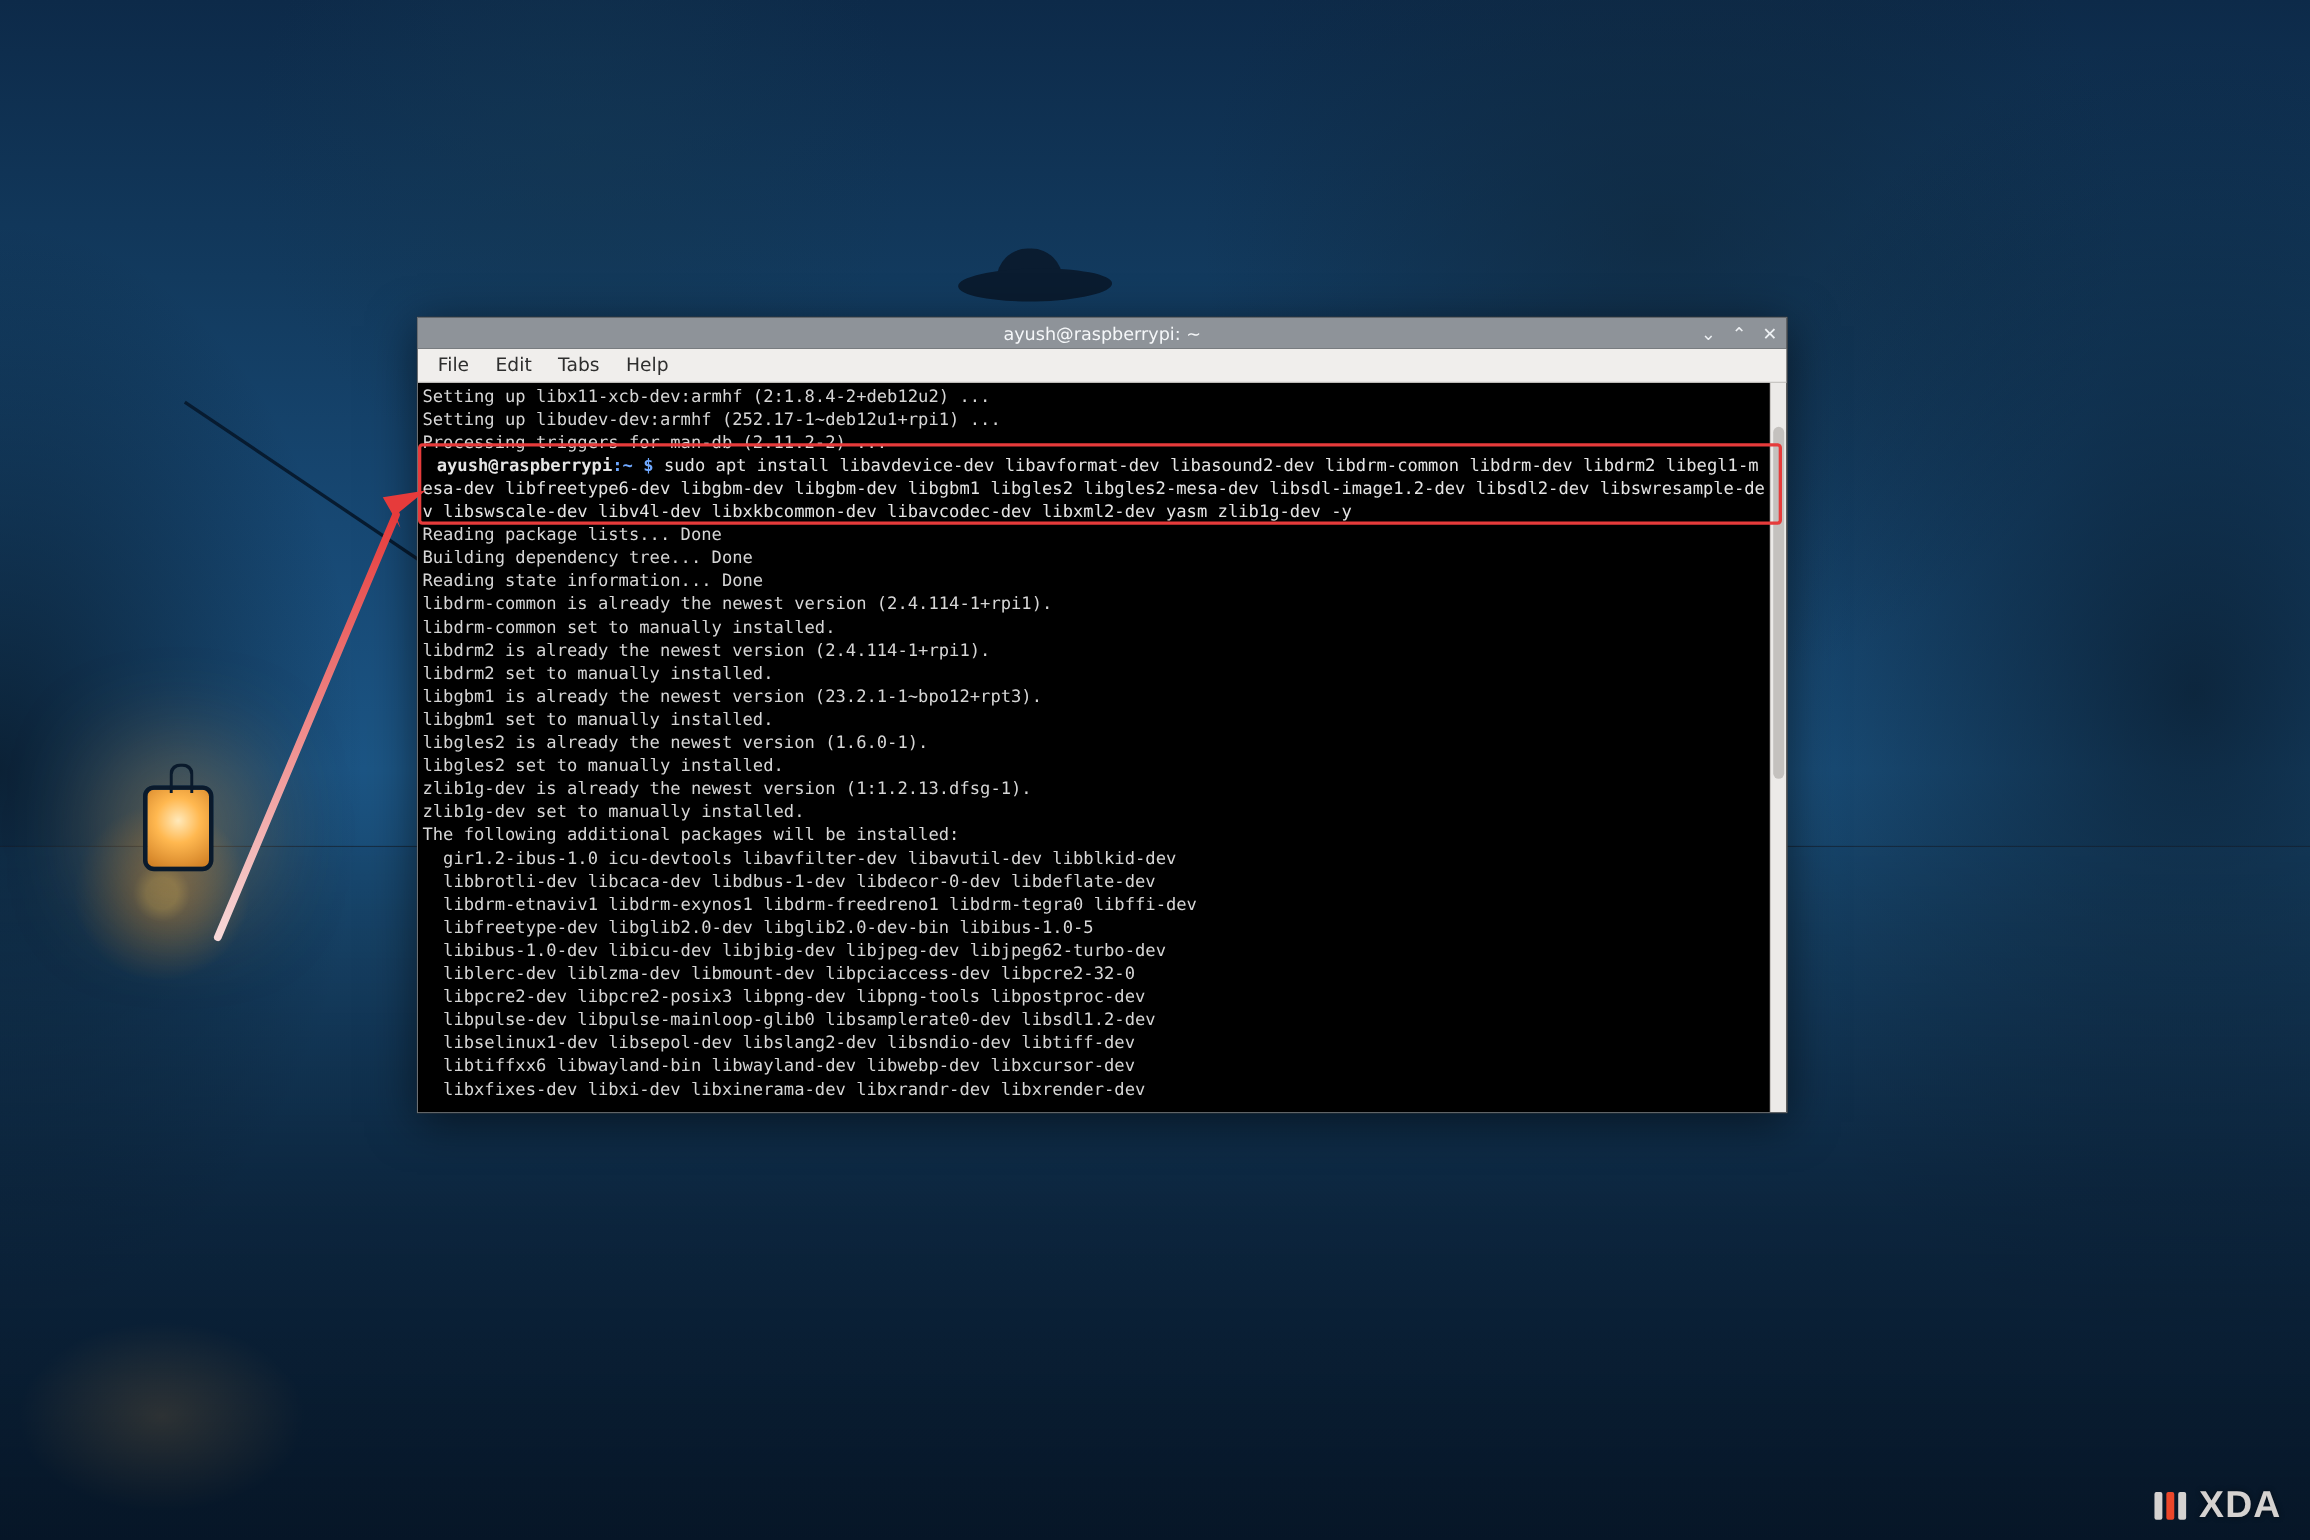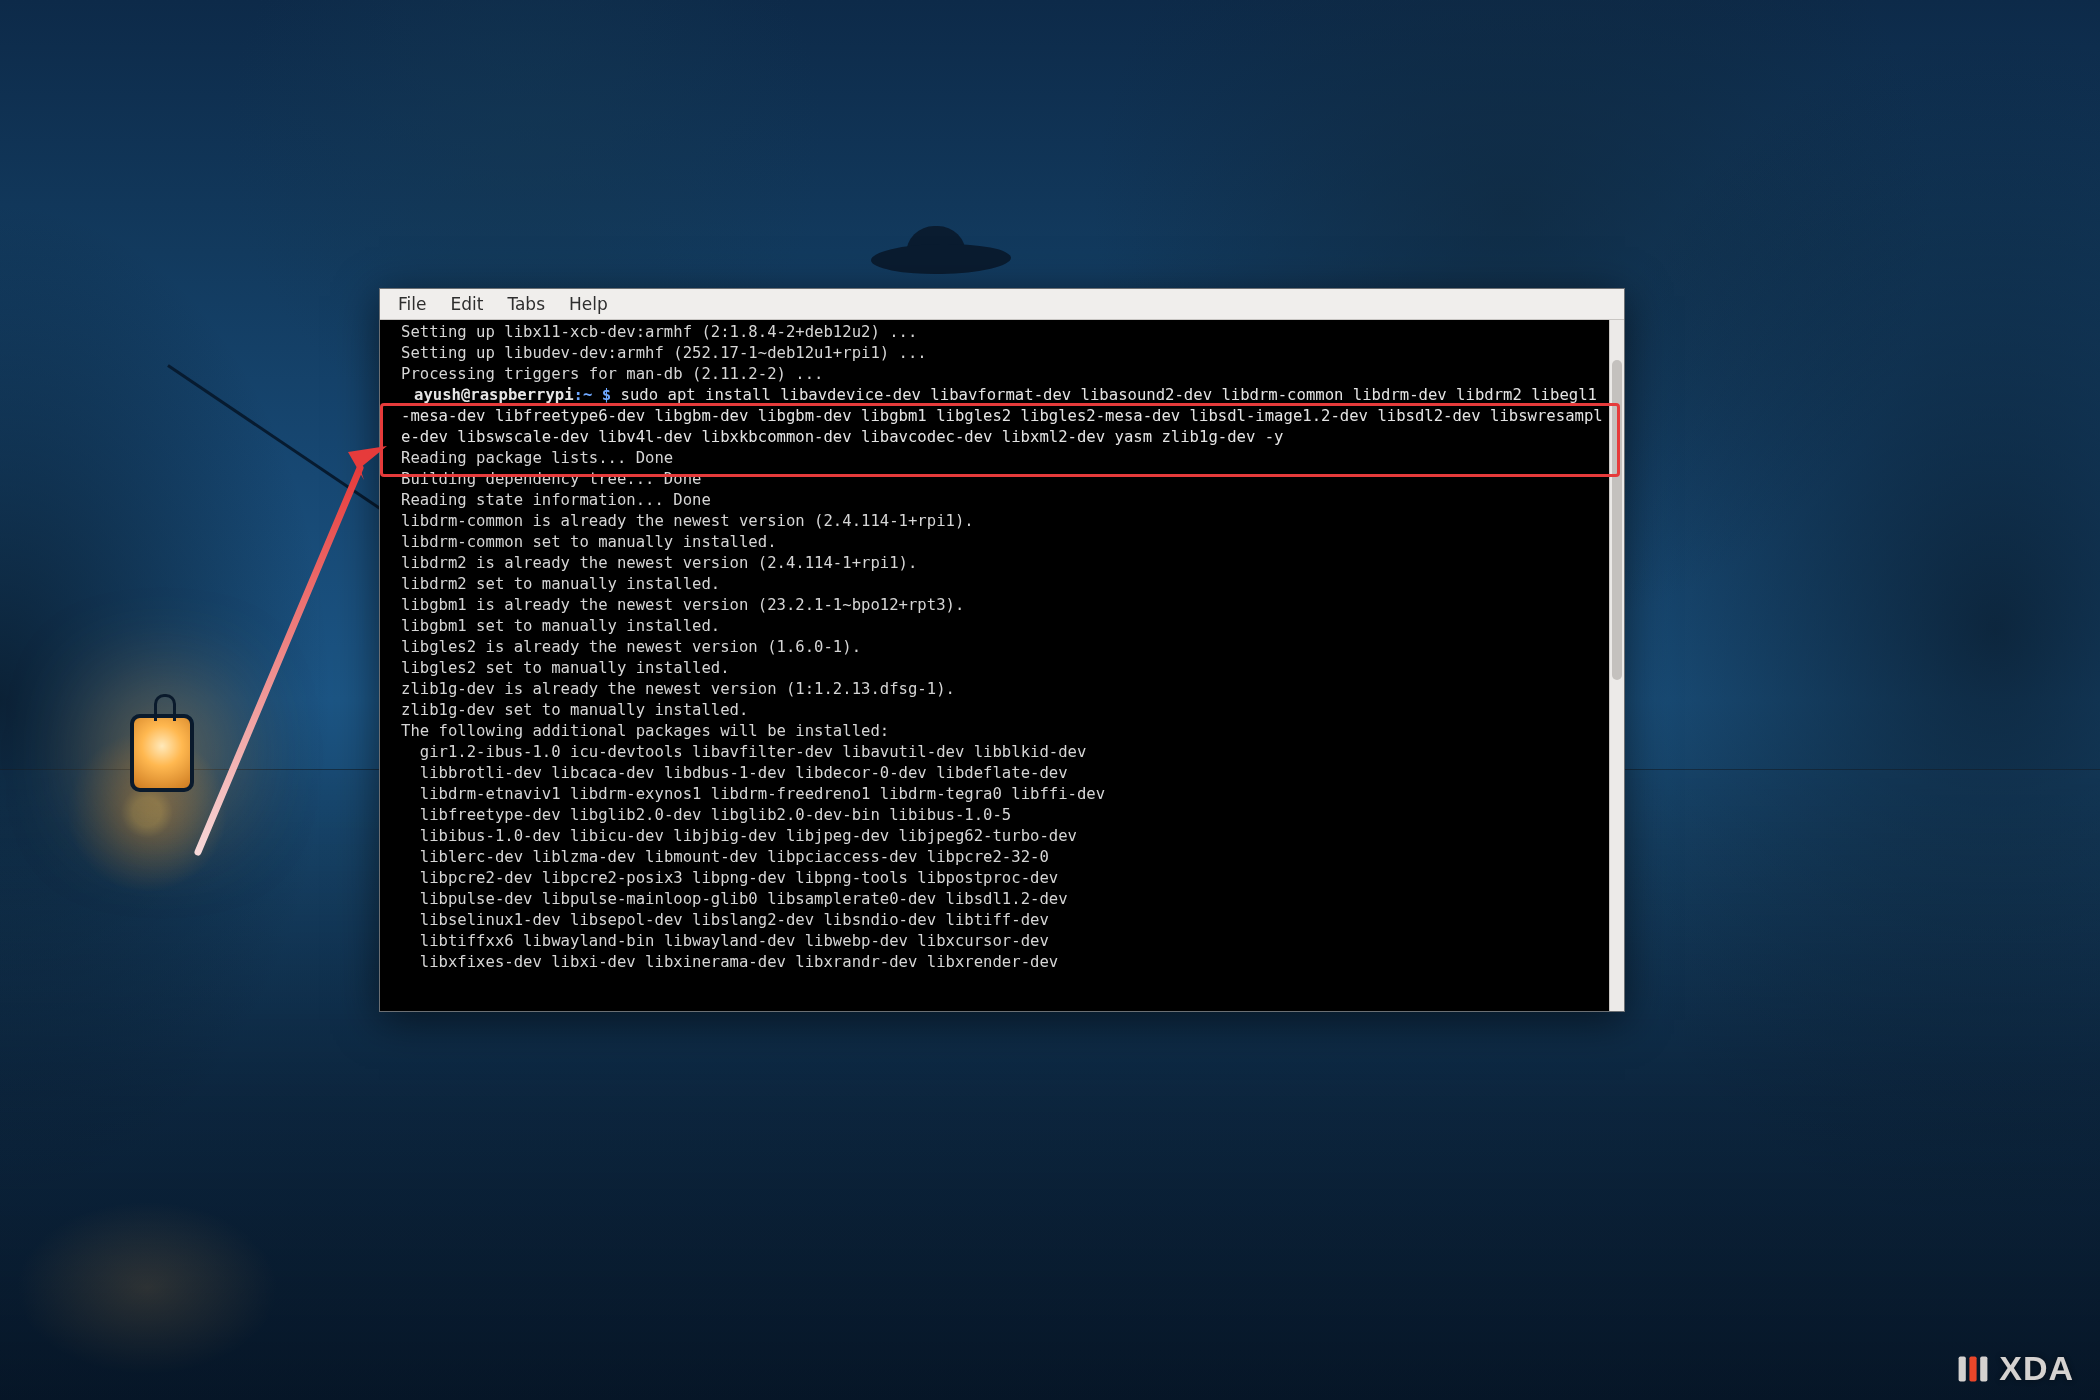--- a/index.html
+++ b/index.html
@@ -152,21 +152,20 @@
   }
   .menubar .menuitem {
     padding: 2px 10px;
     cursor: pointer;
   }
   .termview {
     flex: 1;
     position: relative;
     display: flex;
     overflow: hidden;
-    margin-left: 17px;
   }
   .termbody {
     flex: 1;
     background: #000;
     padding: 2px 4px 4px 4px;
     overflow: hidden;
   }
   .termbody pre {
     margin: 0;
     font-family: "DejaVu Sans Mono", Menlo, Consolas, monospace;
@@ -251,20 +250,28 @@
 
 <div class="wallpaper"></div>
 <div class="fisher">
   <div class="hatcap"></div>
   <div class="hat"></div>
 </div>
 <div class="lantern-pole"></div>
 <div class="lantern"></div>
 
 <div class="termwin">
+  <div class="titlebar">
+    <span class="title">ayush@raspberrypi: ~</span>
+    <div class="wcontrols">
+      <span>⌄</span>
+      <span>⌃</span>
+      <span>✕</span>
+    </div>
+  </div>
   <div class="menubar">
     <span class="menuitem">File</span>
     <span class="menuitem">Edit</span>
     <span class="menuitem">Tabs</span>
     <span class="menuitem">Help</span>
   </div>
   <div class="termview">
     <div class="termbody">
       <pre id="term-pre">Setting up libx11-xcb-dev:armhf (2:1.8.4-2+deb12u2) ...
 Setting up libudev-dev:armhf (252.17-1~deb12u1+rpi1) ...

